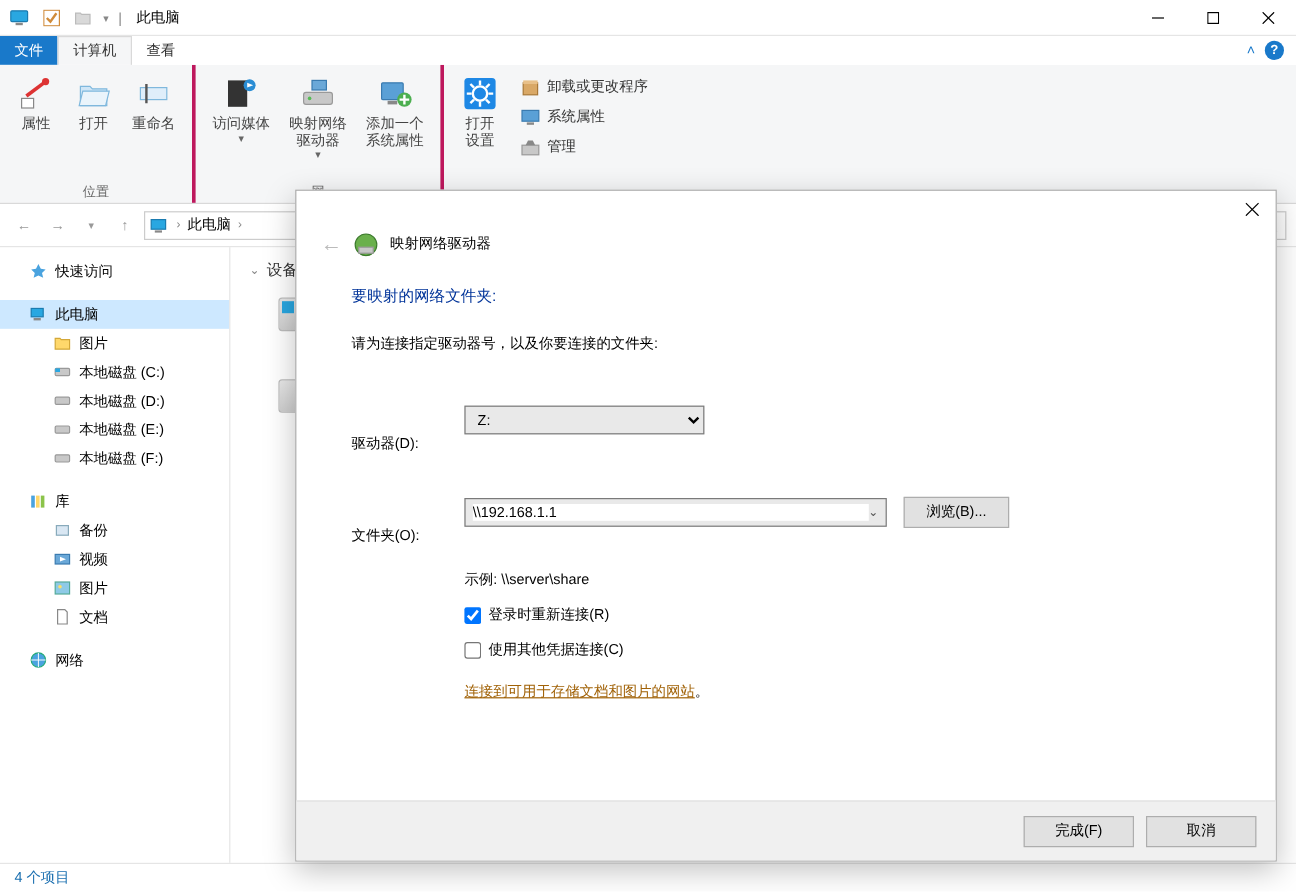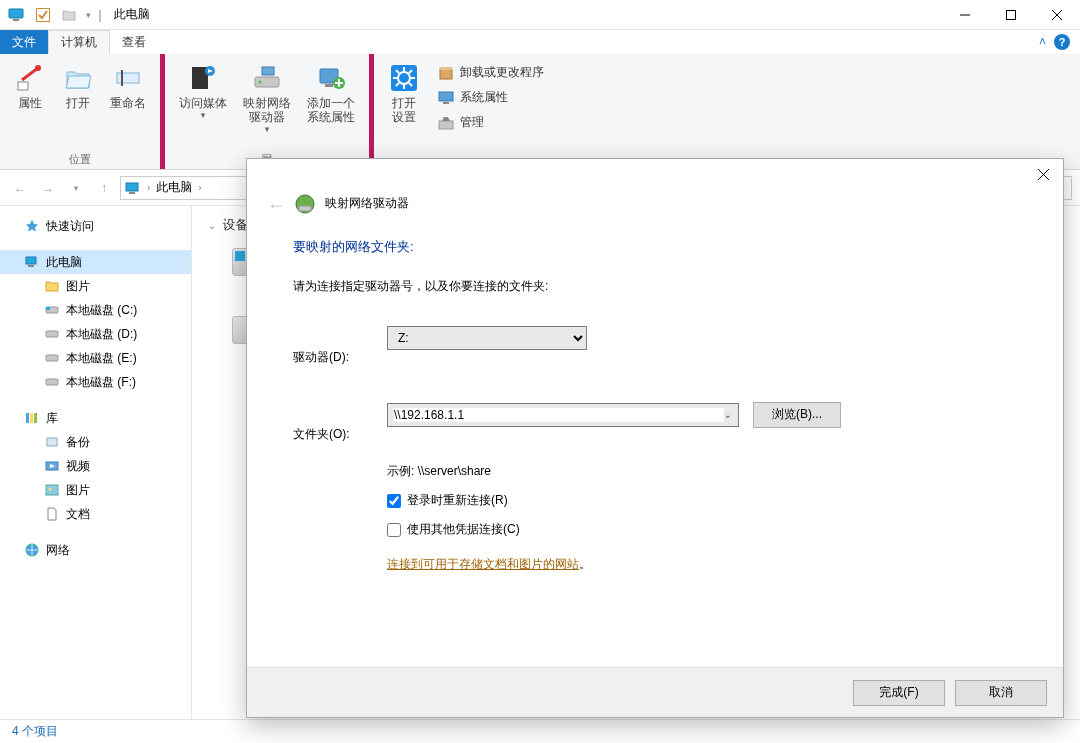--- a/index.html
+++ b/index.html
@@ -16,21 +16,21 @@
 
 .menutabs { height: 24px; display: flex; align-items: stretch; background: #fff; position: relative; }
 .menutabs .tab { padding: 0 12px; display: flex; align-items: center; font-size: 12px; color: #333; }
 .menutabs .tab.file { background: #1979ca; color: #fff; }
 .menutabs .tab.active { background: #f5f6f7; border: 1px solid #d9d9d9; border-bottom: none; }
 .menutabs .right { margin-left: auto; display: flex; align-items: center; gap: 8px; padding-right: 10px; }
 .help-icon { width: 16px; height: 16px; border-radius: 50%; background: #1979ca; color: #fff; display: flex; align-items: center; justify-content: center; font-size: 11px; font-weight: bold; }
 
 
 .ribbon { height: 116px; background: #f5f6f7; border-bottom: 1px solid #d9d9d9; display: flex; }
-.rgroup { border-right: 5px solid #be185d; padding: 4px 8px 0 8px; display: flex; flex-direction: column; }
+.rgroup { border-right: 3px solid #be185d; padding: 4px 8px 0 8px; display: flex; flex-direction: column; }
 .rgroup .buttons { display: flex; gap: 4px; flex: 1; }
 .rbtn { display: flex; flex-direction: column; align-items: center; justify-content: flex-start; padding: 4px 6px; min-width: 44px; }
 .rbtn .ricon { width: 32px; height: 32px; margin-bottom: 2px; display: flex; align-items: center; justify-content: center; }
 .rbtn .rlabel { font-size: 12px; text-align: center; line-height: 14px; color: #444; }
 .rgroup .grouplabel { text-align: center; font-size: 11px; color: #666; padding: 2px 0; }
 .rside { display: flex; flex-direction: column; gap: 4px; padding: 4px; justify-content: flex-start; }
 .rsidebtn { display: flex; align-items: center; gap: 6px; padding: 2px 4px; font-size: 12px; color: #333; }
 .rsidebtn .sicon { width: 16px; height: 16px; }
 
 
@@ -63,21 +63,21 @@
 
 .dialog { position: absolute; left: 246px; top: 158px; width: 818px; height: 560px; background: #fff; border: 1px solid #aaa; box-shadow: 0 8px 24px rgba(0,0,0,.25); display: flex; flex-direction: column; }
 .dialog .dlg-titlebar { height: 30px; display: flex; align-items: center; justify-content: flex-end; }
 .dialog .dlg-close { width: 40px; height: 28px; display: flex; align-items: center; justify-content: center; color: #333; }
 .dialog .dlg-head { display: flex; align-items: center; gap: 10px; padding: 4px 20px 12px 20px; }
 .dialog .dlg-back { color: #bbb; font-size: 18px; }
 .dialog .dlg-icon { width: 20px; height: 20px; }
 .dialog .dlg-title { font-size: 12px; color: #000; }
 .dialog .dlg-body { padding: 12px 46px 0 46px; flex: 1; }
 .dlg-h1 { color: #003399; font-size: 13px; font-weight: normal; margin-bottom: 22px; }
-.dlg-desc { font-size: 12px; color: #000; margin-bottom: 14px; }
+.dlg-desc { font-size: 12px; color: #000; margin-bottom: 26px; }
 .formrow { display: flex; align-items: center; margin-bottom: 20px; }
 .formrow .lbl { width: 94px; font-size: 12px; margin-top: 40px; }
 .formrow select, .formrow .combo { height: 24px; border: 1px solid #7a7a7a; background: #e9e9e9; font-size: 12px; padding: 0 6px; }
 .formrow select { width: 200px; }
 .combo-wrap { display: flex; align-items: center; gap: 14px; }
 .combo { width: 352px; height: 26px; border: 1px solid #0078d7; background: #fff; display: flex; align-items: center; padding: 0 6px; justify-content: space-between; }
 .combo input { border: none; outline: none; flex: 1; font-size: 12px; }
 .combo .dd { color: #555; font-size: 10px; }
 .btn { height: 26px; border: 1px solid #adadad; background: #e1e1e1; font-size: 12px; padding: 0 18px; }
 .indent { margin-left: 94px; font-size: 12px; }

